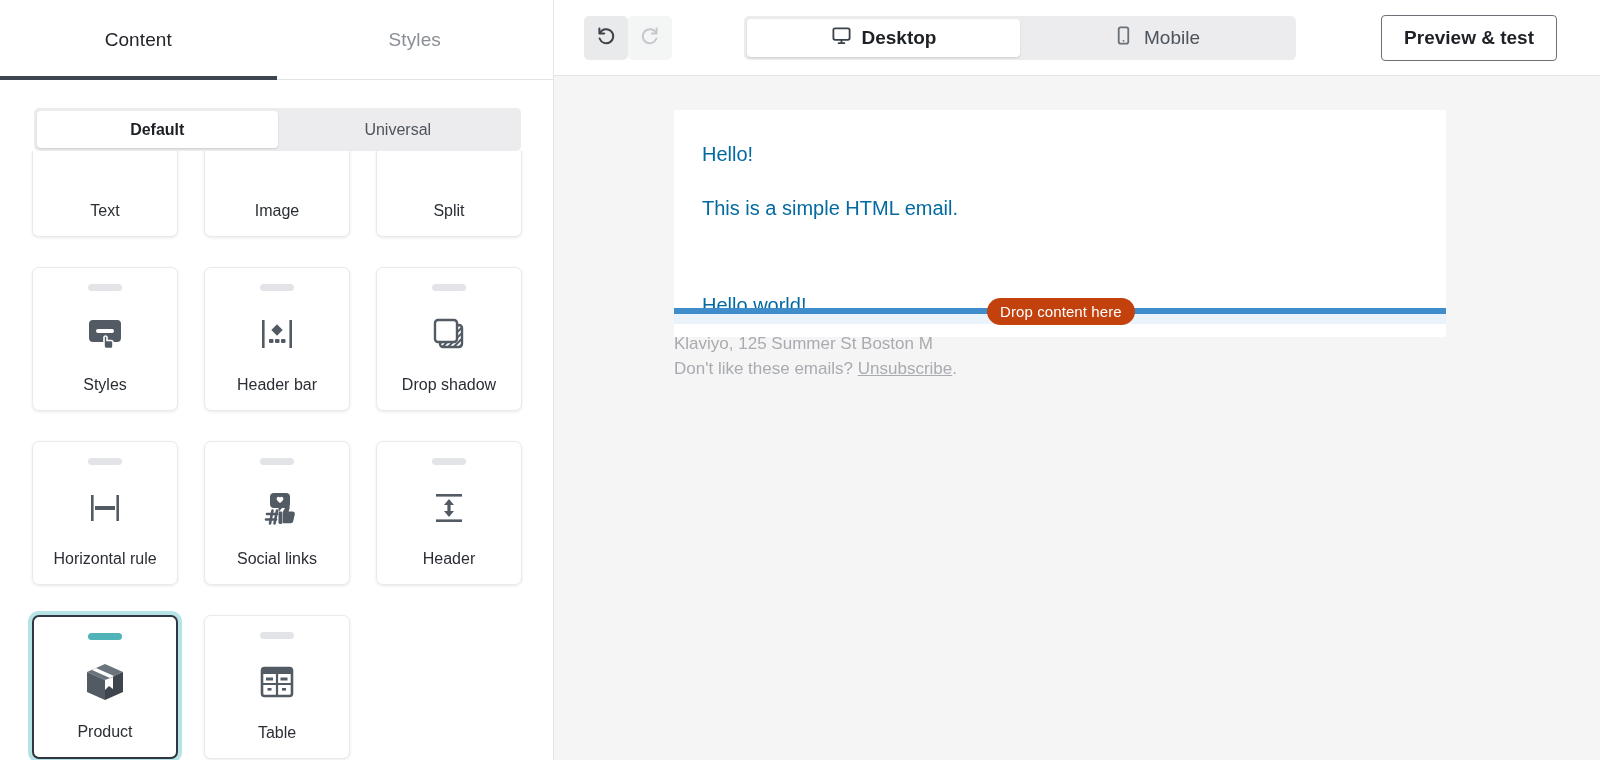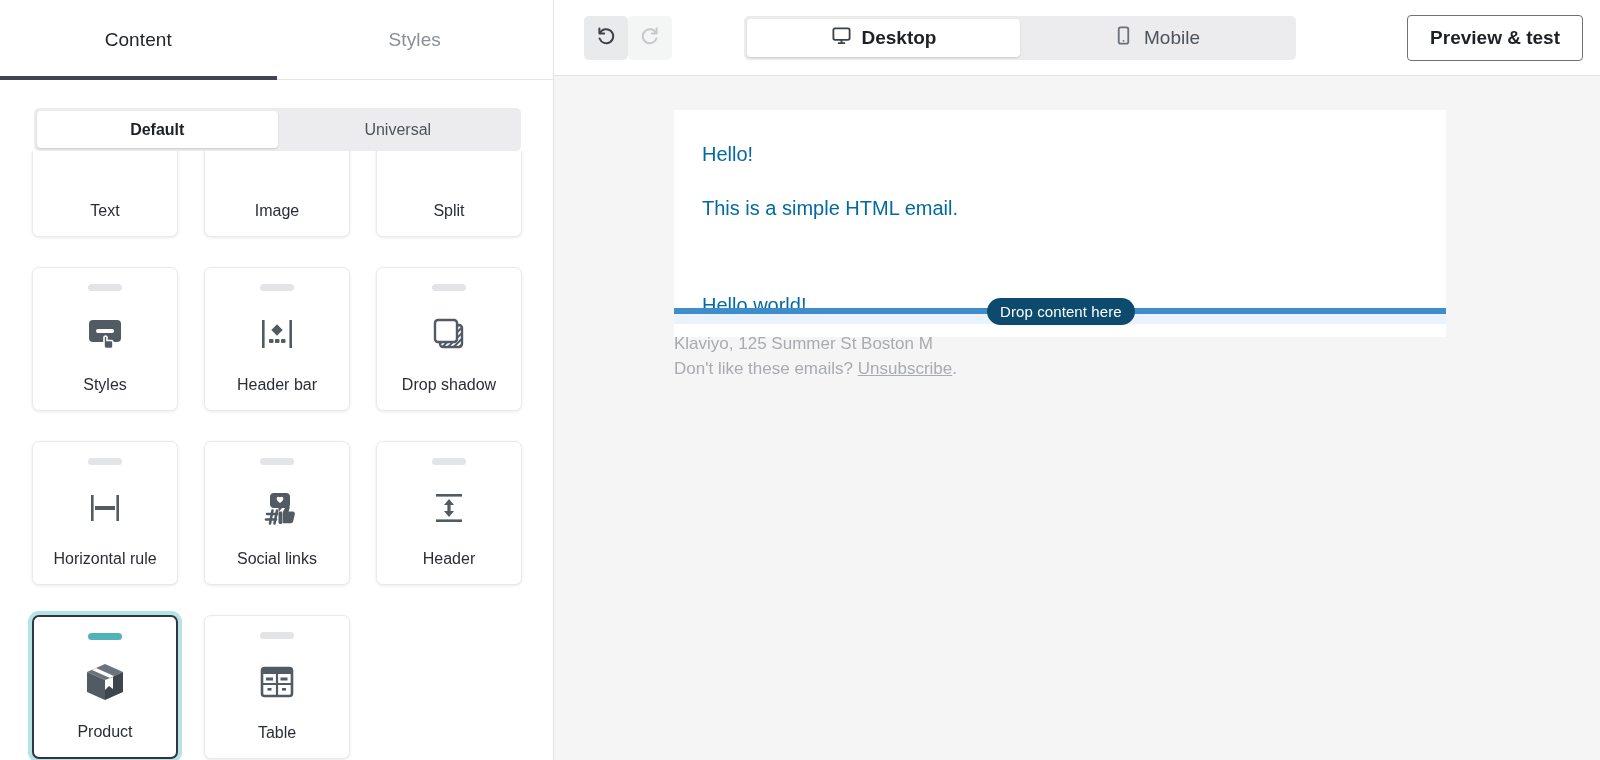--- a/index.html
+++ b/index.html
@@ -76,21 +76,21 @@
   }
   .block-label {
     font-size: 16px; color: #2a2e34; margin-bottom: 16px; text-align: center;
     white-space: nowrap;
   }
 
   
   .main { flex: 1; height: 760px; display: flex; flex-direction: column; background: #f5f5f6; }
   .toolbar {
     height: 76px; background: #ffffff; border-bottom: 1px solid #e3e4e6;
-    display: flex; align-items: center; padding: 0 17px 0 30px; gap: 0;
+    display: flex; align-items: center; padding: 0 43px 0 30px; gap: 0;
     position: relative; flex-shrink: 0;
   }
   .icon-btn {
     width: 44px; height: 44px; border-radius: 5px;
     display: flex; align-items: center; justify-content: center;
     cursor: pointer;
   }
   .icon-btn.undo { background: #e9eaeb; color: #3c4249; }
   .icon-btn.redo { background: #f4f5f5; color: #c5c8cc; cursor: default; }
 
@@ -129,21 +129,21 @@
     position: absolute; left: 120px; top: 232px; width: 772px; height: 6px;
     background: #3f8ecb;
   }
   .drop-underglow {
     position: absolute; left: 120px; top: 238px; width: 772px; height: 10px;
     background: #eaf3fb;
   }
   .drop-pill {
     position: absolute; left: 433px; top: 222px;
     height: 27px; padding: 0 13px; border-radius: 14px;
-    background: #0c4a6e; color: #ffffff; font-size: 15px;
+    background: #c2410c; color: #ffffff; font-size: 15px;
     display: flex; align-items: center; letter-spacing: .1px;
   }
 
   .email-footer {
     position: absolute; left: 120px; top: 256px; width: 772px;
     text-align: left; color: #a8abaf; font-size: 17px; line-height: 1.45;
   }
   .email-footer a { color: #a8abaf; }
 </style>
 </head>

